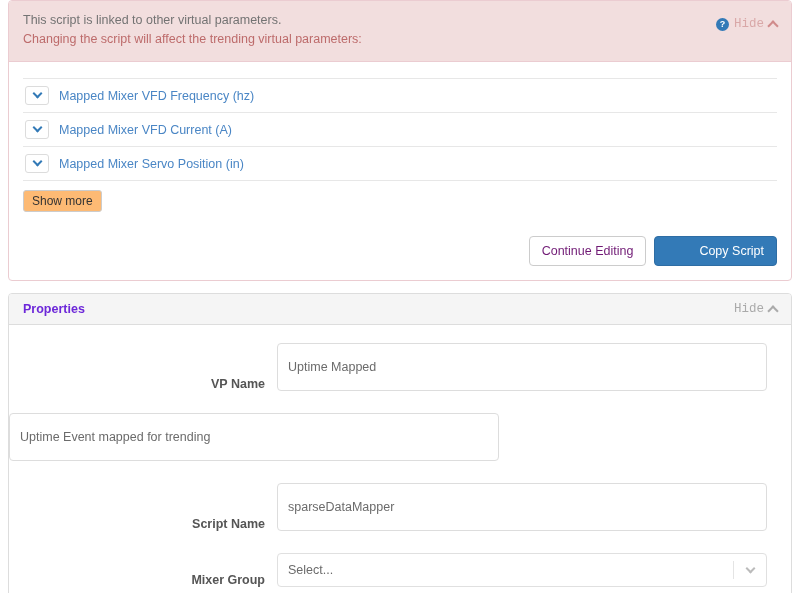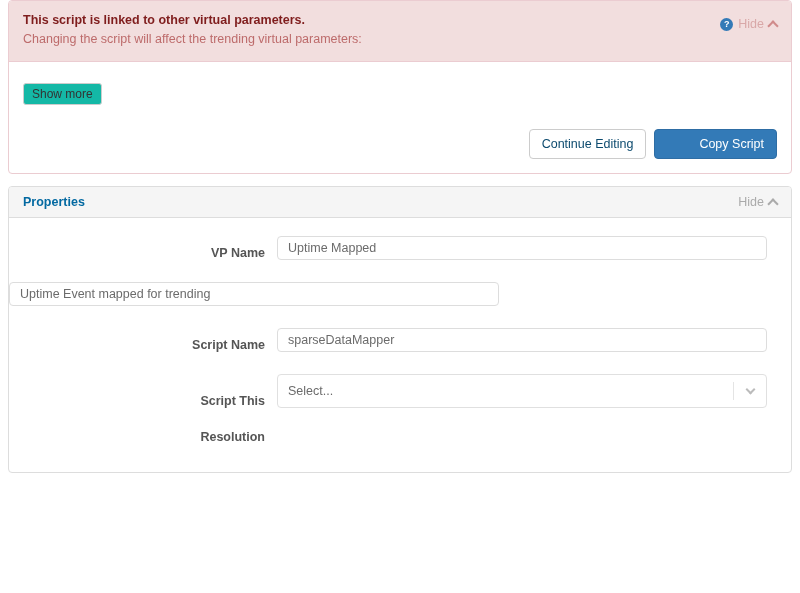--- a/index.html
+++ b/index.html
@@ -24,22 +24,22 @@
 
   
   .alert-danger {
     background: #f2dede;
     border-bottom: 1px solid #ebccd1;
     padding: 10px 14px 12px 14px;
     border-radius: 3px 3px 0 0;
     position: relative;
   }
   .alert-title {
-    color: #7f1d1d;
-    font-weight: bold;
+    color: #737373;
+    font-weight: normal;
     font-size: 12.5px;
     line-height: 19px;
     margin: 0;
   }
   .alert-sub {
     color: #bd6b6b;
     font-size: 12.5px;
     line-height: 19px;
     margin: 0;
   }
@@ -60,20 +60,21 @@
     font-size: 9px;
     font-weight: bold;
     line-height: 13px;
     text-align: center;
     display: inline-block;
     cursor: pointer;
   }
   .hide-label {
     color: #d9a8a8;
     font-size: 12.5px;
+    font-family: Liberation Mono, monospace;
   }
   .hide-label-gray { color: #aaaaaa; }
   .chev-up {
     display: inline-block;
     width: 8px; height: 8px;
     border-left: 2px solid #d08b8b;
     border-top: 2px solid #d08b8b;
     transform: rotate(45deg);
     position: relative;
     top: 2px;
@@ -113,21 +114,21 @@
   .vp-link {
     color: #4a86c5;
     font-size: 12.5px;
     text-decoration: none;
     cursor: pointer;
   }
   .btn-default-sm {
     margin-top: 9px;
     padding: 3px 8px;
     font-size: 12px;
-    background: #14b8a6;
+    background: #fdba74;
     border: 1px solid #cccccc;
     border-radius: 3px;
     color: #333333;
     cursor: pointer;
     font-family: "Liberation Sans", sans-serif;
   }
 
   
   .actions {
     display: flex;
@@ -139,21 +140,21 @@
     padding: 6px 12px;
     font-size: 12.5px;
     border-radius: 4px;
     cursor: pointer;
     font-family: "Liberation Sans", sans-serif;
     line-height: 16px;
   }
   .btn-default {
     background: #ffffff;
     border: 1px solid #cccccc;
-    color: #0c4a6e;
+    color: #701a75;
   }
   .btn-primary {
     background: #337ab7;
     border: 1px solid #2e6da4;
     color: #ffffff;
     padding-left: 44px;
   }
 
   
   .panel-heading {
@@ -161,21 +162,21 @@
     border-bottom: 1px solid #dddddd;
     padding: 8px 14px;
     border-radius: 3px 3px 0 0;
     display: flex;
     align-items: center;
     justify-content: space-between;
   }
   .panel-title {
     font-size: 12.5px;
     font-weight: bold;
-    color: #0369a1;
+    color: #6d28d9;
     margin: 0;
   }
   .panel-hide {
     display: flex;
     align-items: center;
     gap: 5px;
     cursor: pointer;
   }
 
   
@@ -190,21 +191,21 @@
     width: 268px;
     text-align: right;
     padding-right: 12px;
     font-weight: bold;
     font-size: 12.5px;
     color: #555555;
     flex: none;
   }
   .form-control {
     width: 490px;
-    height: 24px;
+    height: 48px;
     border: 1px solid #dddddd;
     border-radius: 4px;
     background: #ffffff;
     padding: 0 10px;
     font-size: 12.5px;
     color: #6b6b6b;
     font-family: "Liberation Sans", sans-serif;
     outline: none;
     line-height: 28px;
   }
@@ -257,20 +258,44 @@
     <p class="alert-sub">Changing the script will affect the trending virtual parameters:</p>
 
     <div class="alert-hide">
       <span class="help-icon">?</span>
       <span class="hide-label">Hide</span>
       <span class="chev-up"></span>
     </div>
   </div>
 
   <div class="panel-body">
+    <div class="vp-list">
+
+      <div class="vp-row">
+        <span class="chev-btn">
+            <i class="chev-down"></i>
+          </span>
+        <a class="vp-link">Mapped Mixer VFD Frequency (hz)</a>
+      </div>
+
+      <div class="vp-row">
+        <span class="chev-btn">
+            <i class="chev-down"></i>
+          </span>
+        <a class="vp-link">Mapped Mixer VFD Current (A)</a>
+      </div>
+
+      <div class="vp-row">
+        <span class="chev-btn">
+            <i class="chev-down"></i>
+          </span>
+        <a class="vp-link">Mapped Mixer Servo Position (in)</a>
+      </div>
+
+    </div>
 
     <button class="btn-default-sm">Show more</button>
   </div>
 
   <div class="actions">
     <button class="btn btn-default">Continue Editing</button>
     <button class="btn btn-primary">Copy Script</button>
   </div>
 
 </div>
@@ -297,21 +322,21 @@
     <div class="form-row">
       <input class="form-control" type="text" value="Uptime Event mapped for trending" style="">
     </div>
 
     <div class="form-row">
       <label class="form-label">Script Name</label>
       <input class="form-control" type="text" value="sparseDataMapper" style="">
     </div>
 
     <div class="form-row">
-      <label class="form-label">Script This</label>
+      <label class="form-label">Mixer Group</label>
       <div class="select-ctl">
         <span class="select-value">Select...</span>
         <span class="select-sep"></span>
         <span class="select-arrow">
             <i class="chev-down-gray"></i>
           </span>
       </div>
     </div>
 
     <div class="form-row">

